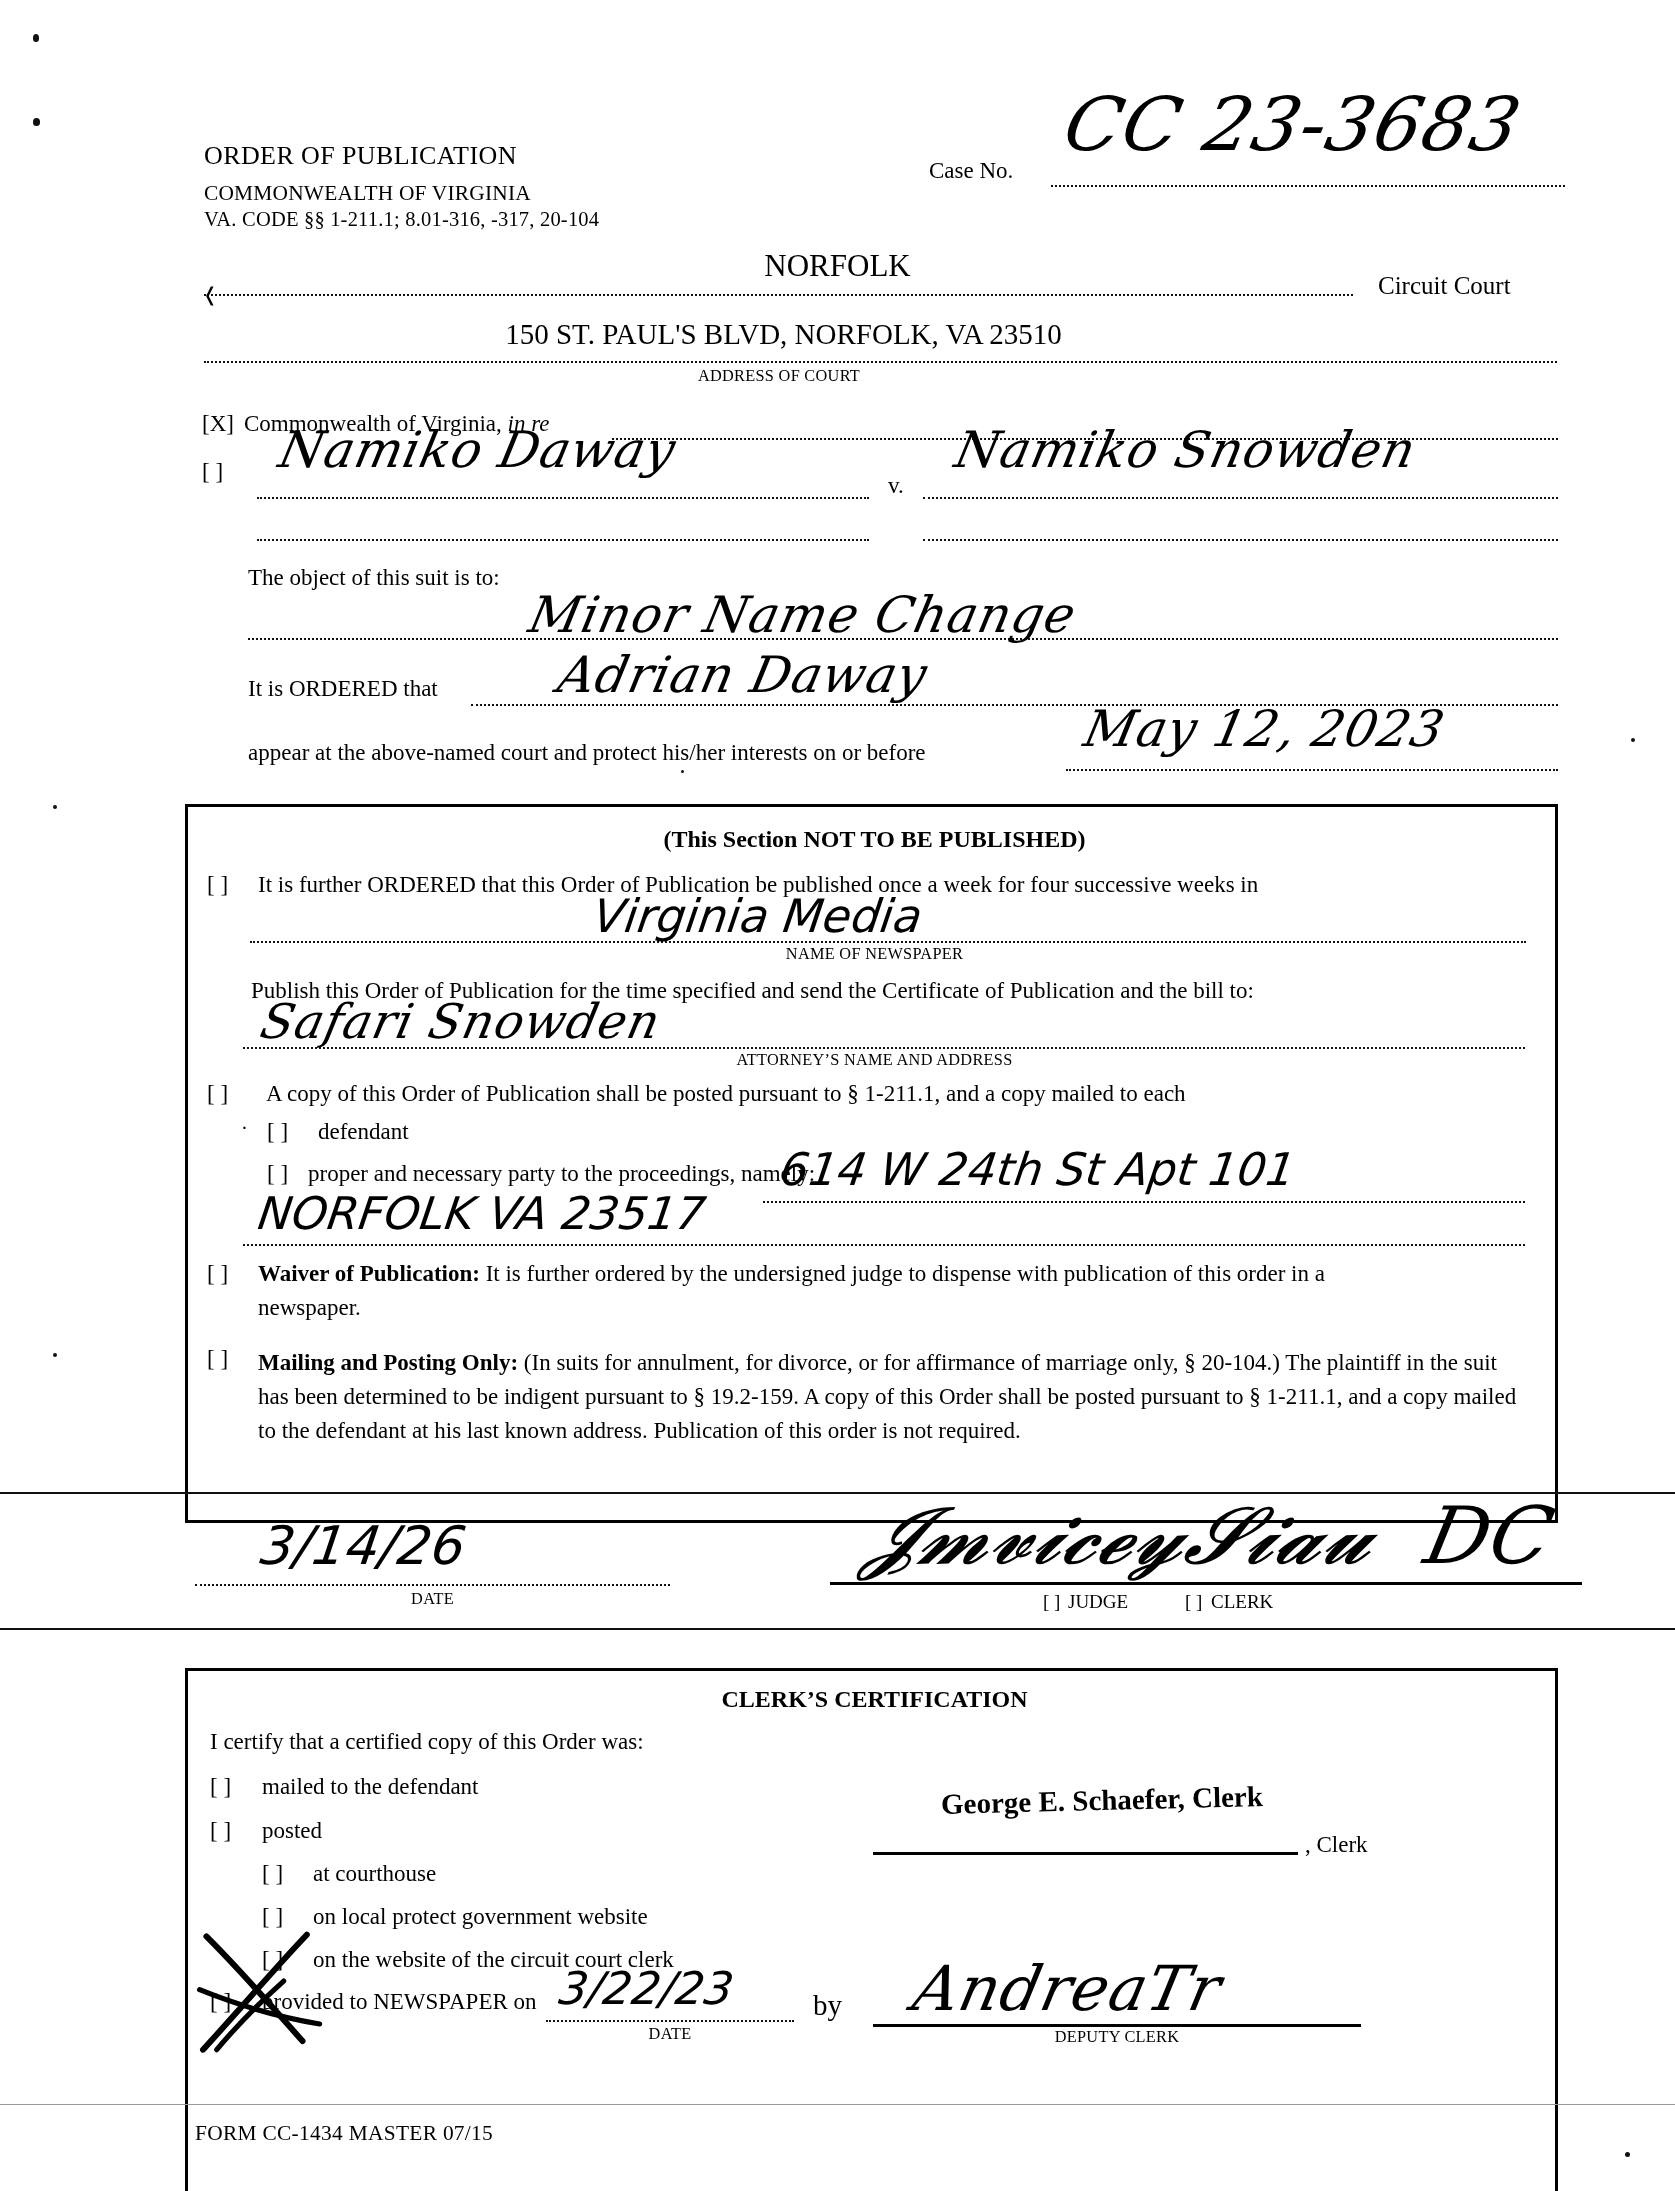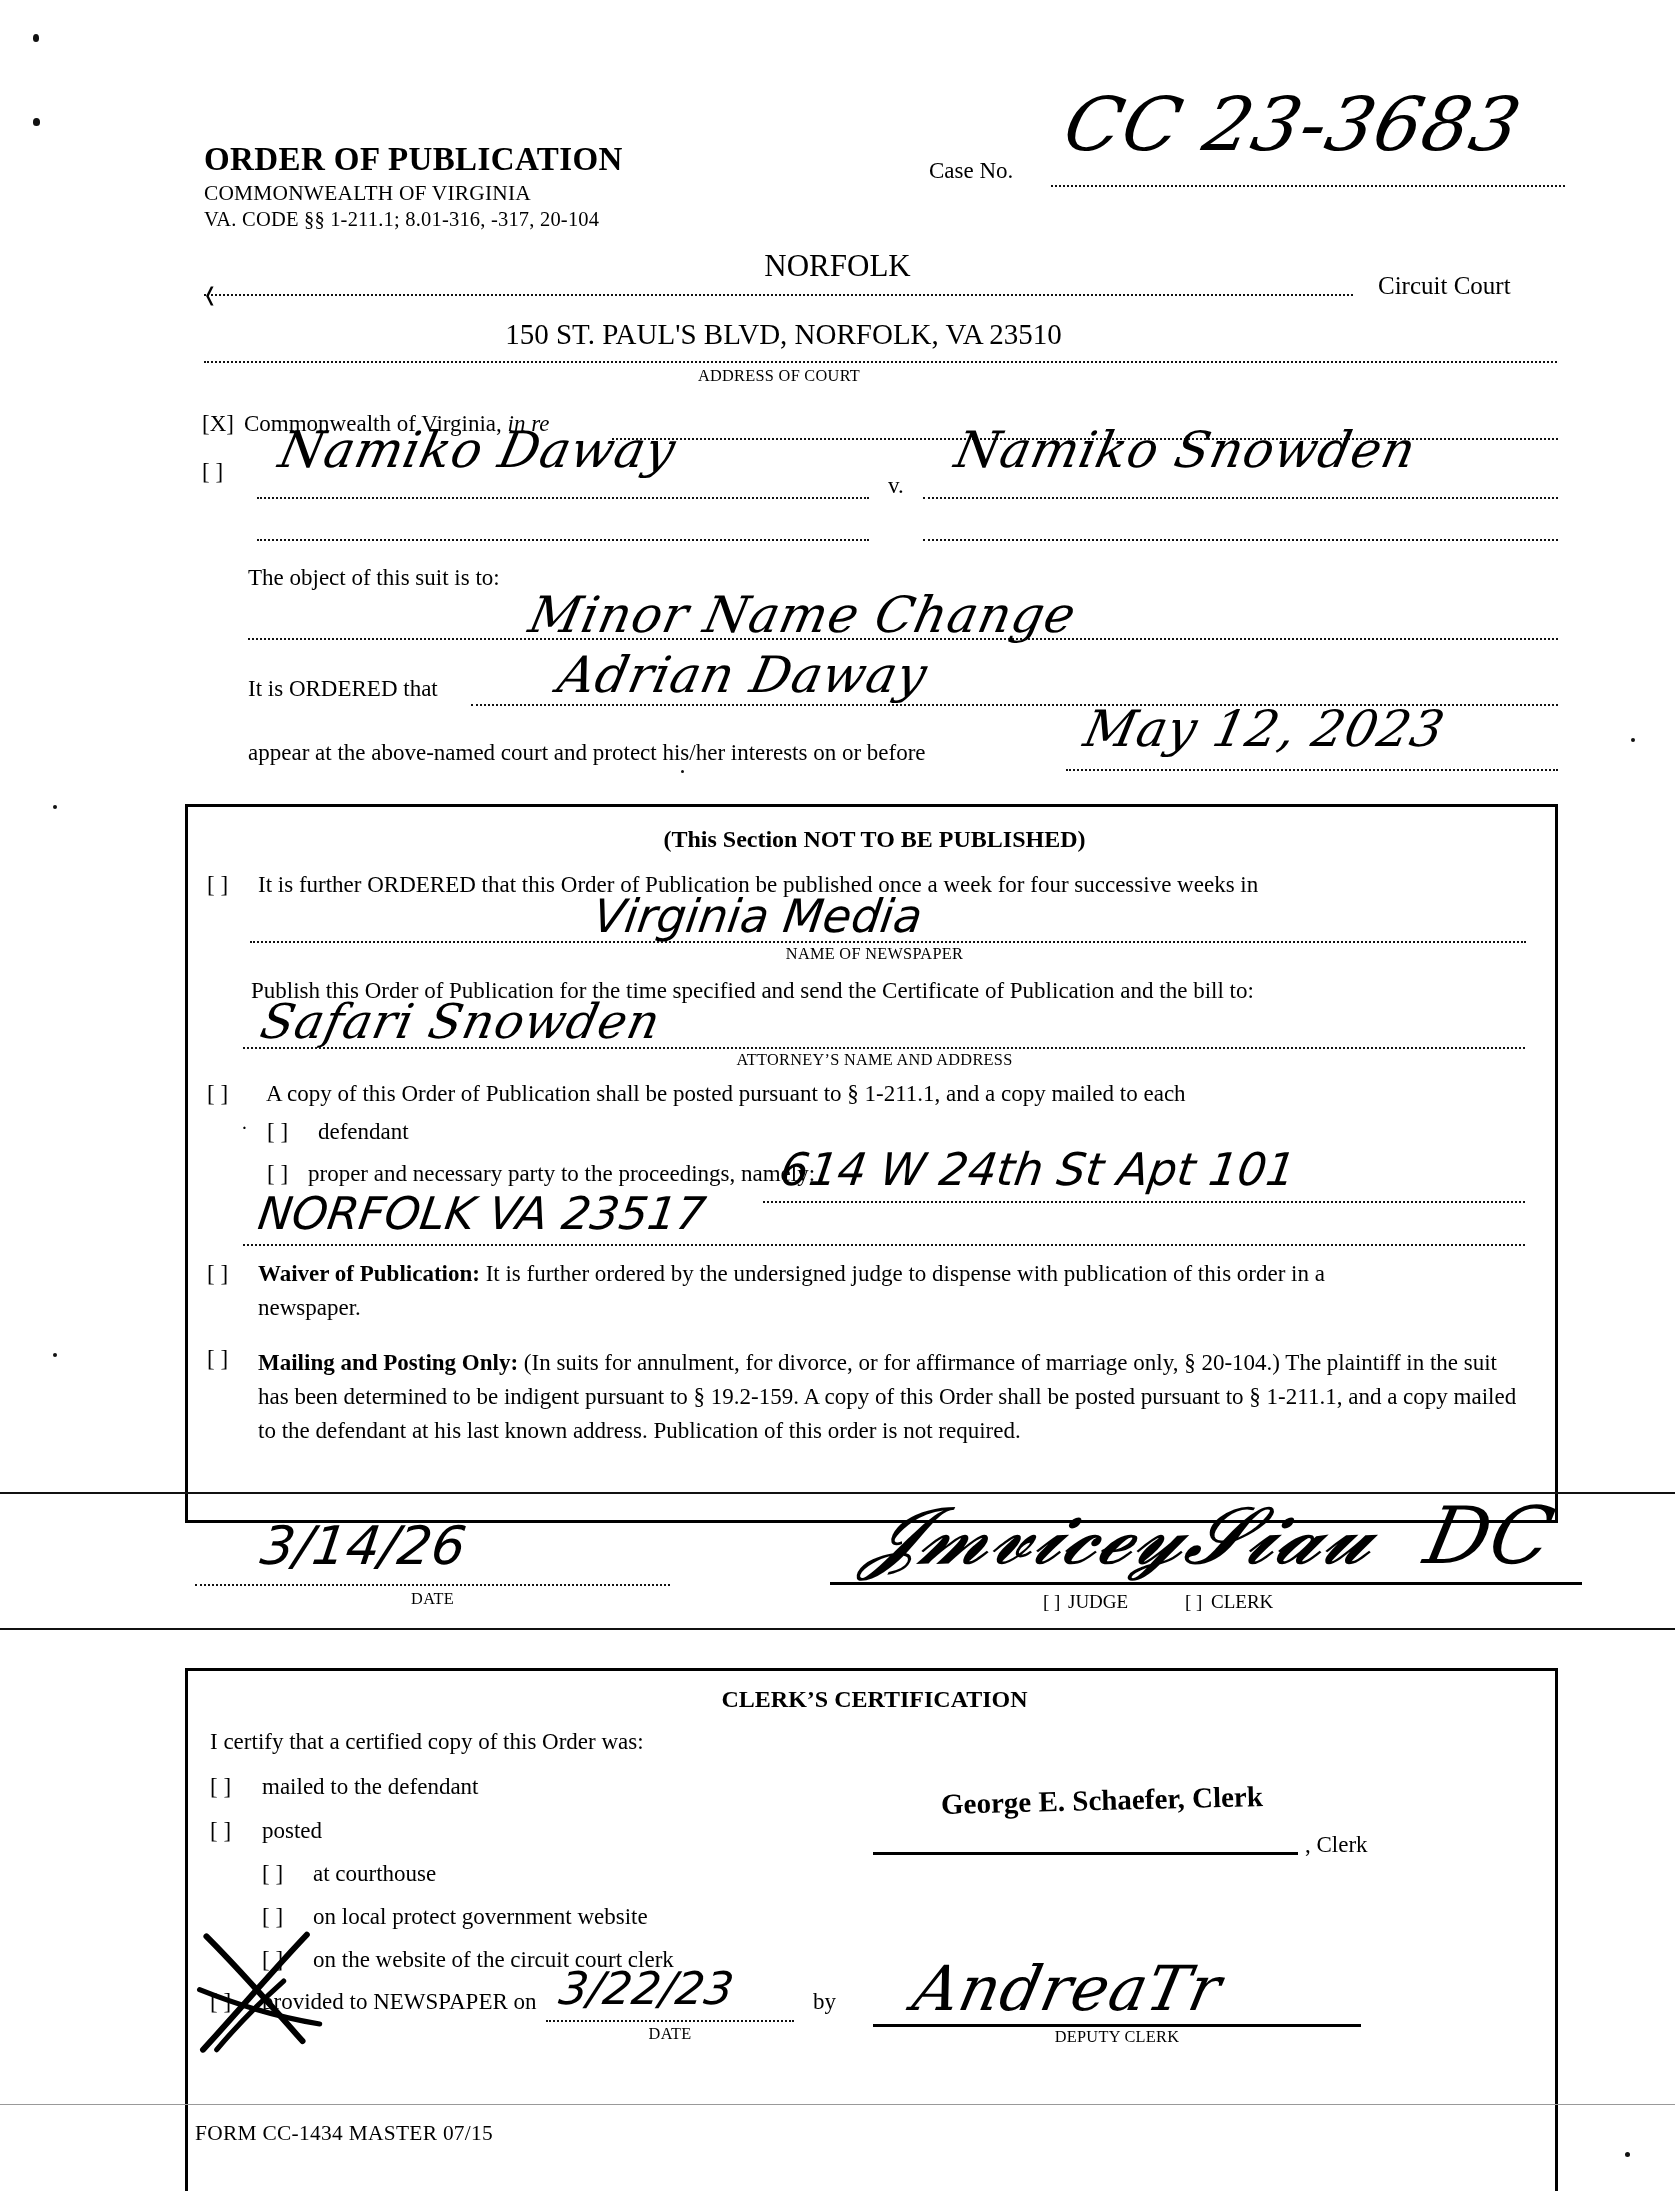--- a/index.html
+++ b/index.html
@@ -35,21 +35,21 @@
   .hand2{
     font-family:"DejaVu Sans", sans-serif;
     font-style:italic;
     color:#000;
     transform:skewX(-8deg);
     transform-origin:left bottom;
     white-space:nowrap;
   }
 
   
-  #title{left:204px;top:141px;font-size:33px;font-weight:bold;letter-spacing:0.4px;}
+  #title{left:204px;top:141px;font-size:26px;font-weight:normal;letter-spacing:0.4px;}
   #subtitle1{left:204px;top:181px;font-size:21.4px;letter-spacing:0.2px;}
   #subtitle2{left:204px;top:208px;font-size:20.5px;letter-spacing:0.2px;}
 
   #caseno-label{left:929px;top:158px;font-size:23px;}
   #caseno-dots{left:1051px;top:185px;width:514px;}
   #caseno-val{left:1057px;top:81px;font-size:74px;}
 
   
   #court-name{left:0px;top:248px;width:1675px;font-size:31px;}
   #court-dots{left:204px;top:294px;width:1149px;}
@@ -151,21 +151,21 @@
   #cc-l3{left:125px;top:190px;font-size:23px;}
   #cc-cb4{left:74px;top:233px;font-size:23px;}
   #cc-l4{left:125px;top:233px;font-size:23px;}
   #cc-cb5{left:74px;top:276px;font-size:23px;}
   #cc-l5{left:125px;top:276px;font-size:23px;}
   #cc-cb6{left:22px;top:318px;font-size:23px;}
   #cc-l6{left:74px;top:318px;font-size:23px;}
   #npdate-dots{left:358px;top:349px;width:248px;}
   #npdate-val{left:368px;top:291px;font-size:45px;}
   #npdate-cap{left:358px;top:353px;width:248px;}
-  #by-lbl{left:625px;top:318px;font-size:23px;}
+  #by-lbl{left:625px;top:318px;font-size:29px;}
   #dep-line{left:685px;top:353px;width:488px;border-bottom:3.4px solid #000;}
   #dep-val{left:719px;top:281px;font-size:62px;}
   #dep-cap{left:685px;top:356px;width:488px;}
 
   #clerkname{left:753px;top:113px;font-size:29px;font-weight:bold;transform:rotate(-1.4deg);}
   #clerkline{left:685px;top:181px;width:425px;border-bottom:3.4px solid #000;}
   #clerksuffix{left:1117px;top:161px;font-size:23px;}
 
   
   #formid{left:195px;top:2121px;font-size:21.4px;letter-spacing:0.3px;text-align:right;}

